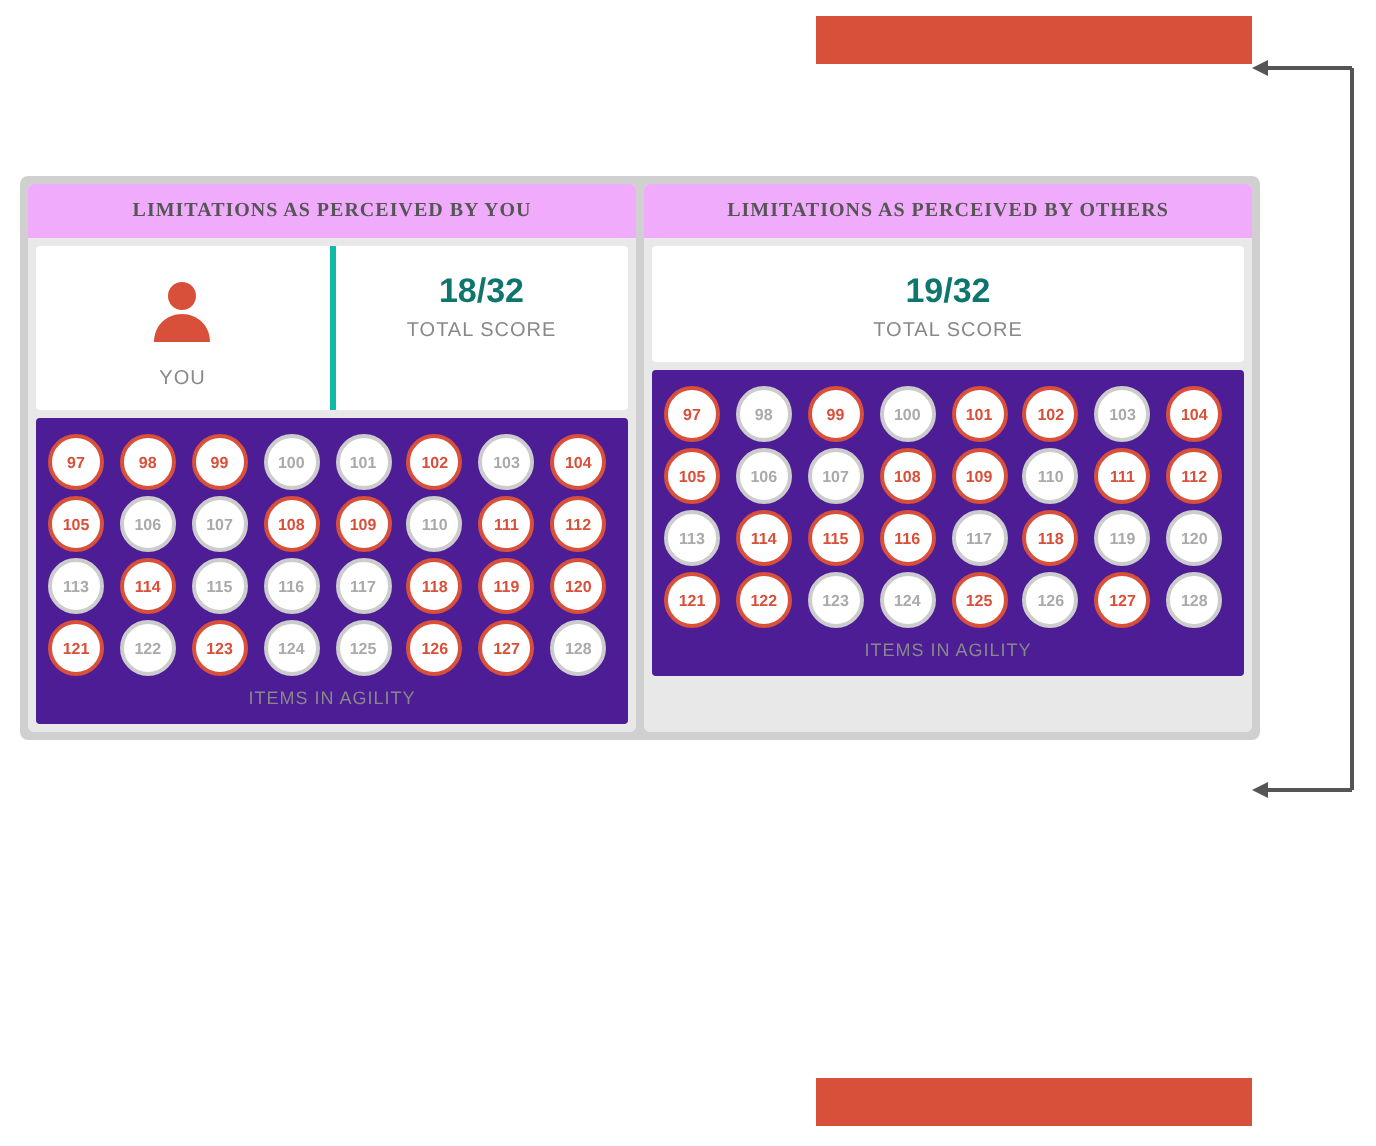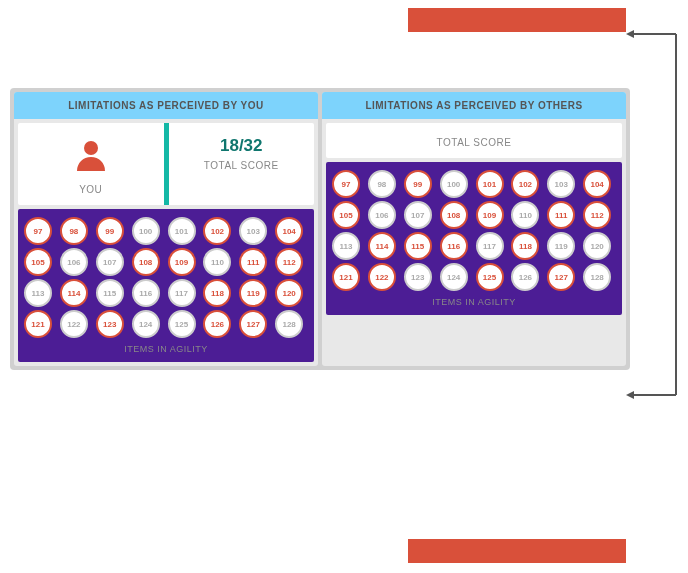--- a/index.html
+++ b/index.html
@@ -63,42 +63,43 @@
 
     
     .panel {
       flex: 1;
       background: #e8e8e8;
       border-radius: 3px;
       overflow: hidden;
     }
 
     .panel-header {
-      background: #7dd3fc;
+      background: #f0abfc;
       text-align: center;
       padding: 8px 4px;
       font-size: 10px;
       font-weight: bold;
       color: #555;
       letter-spacing: 0.5px;
+      font-family: Liberation Serif, serif;
     }
 
     
     .score-section {
       background: #fff;
       display: flex;
       margin: 4px;
       border-radius: 2px;
     }
 
     .score-cell {
       flex: 1;
       text-align: center;
       padding: 14px 8px 10px;
-      border-right: 5px solid #14b8a6;
+      border-right: 3px solid #14b8a6;
     }
     .score-cell:last-child {
       border-right: none;
     }
 
     .score-icon {
       color: #d9503a;
       font-size: 32px;
       line-height: 1;
       margin-bottom: 6px;
@@ -245,20 +246,21 @@
           <div class="item-circle active">127</div>
           <div class="item-circle">128</div>
         </div>
         <div class="items-footer">ITEMS IN AGILITY</div>
       </div>
     </div>
     <div class="panel">
       <div class="panel-header">LIMITATIONS AS PERCEIVED BY OTHERS</div>
       <div class="score-section">
         <div class="score-cell">
+          <div class="score-value">19/32</div>
           <div class="score-label">TOTAL SCORE</div>
         </div>
       </div>
       <div class="items-section">
         <div class="items-grid">
           <div class="item-circle active">97</div>
           <div class="item-circle">98</div>
           <div class="item-circle active">99</div>
           <div class="item-circle">100</div>
           <div class="item-circle active">101</div>

